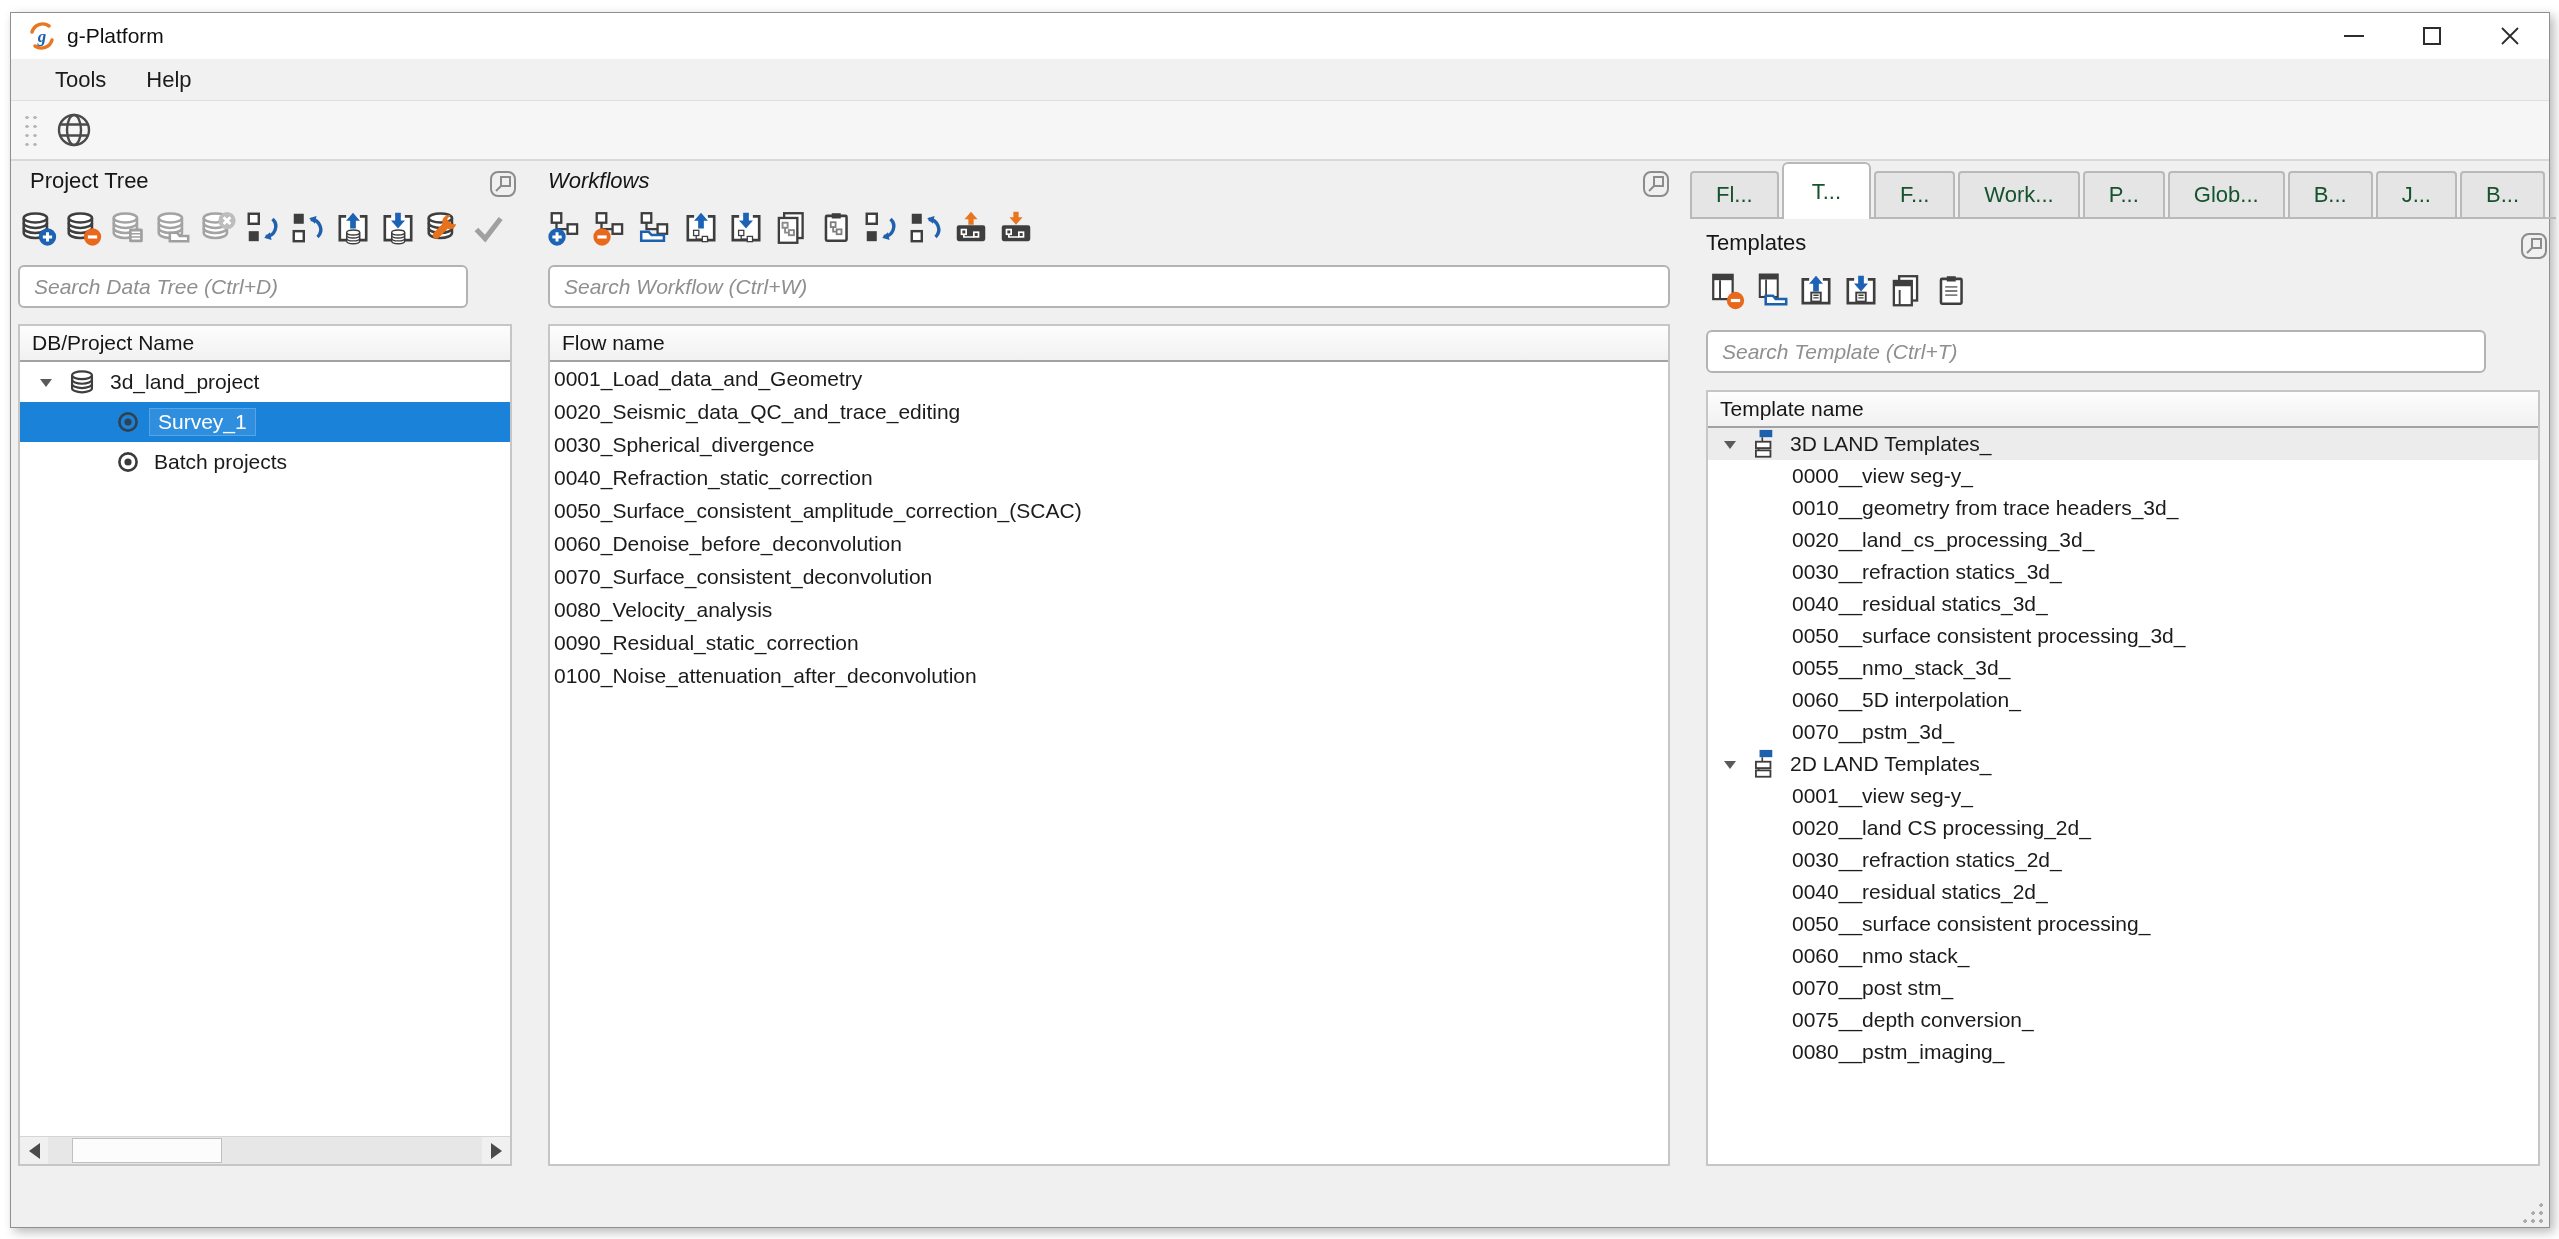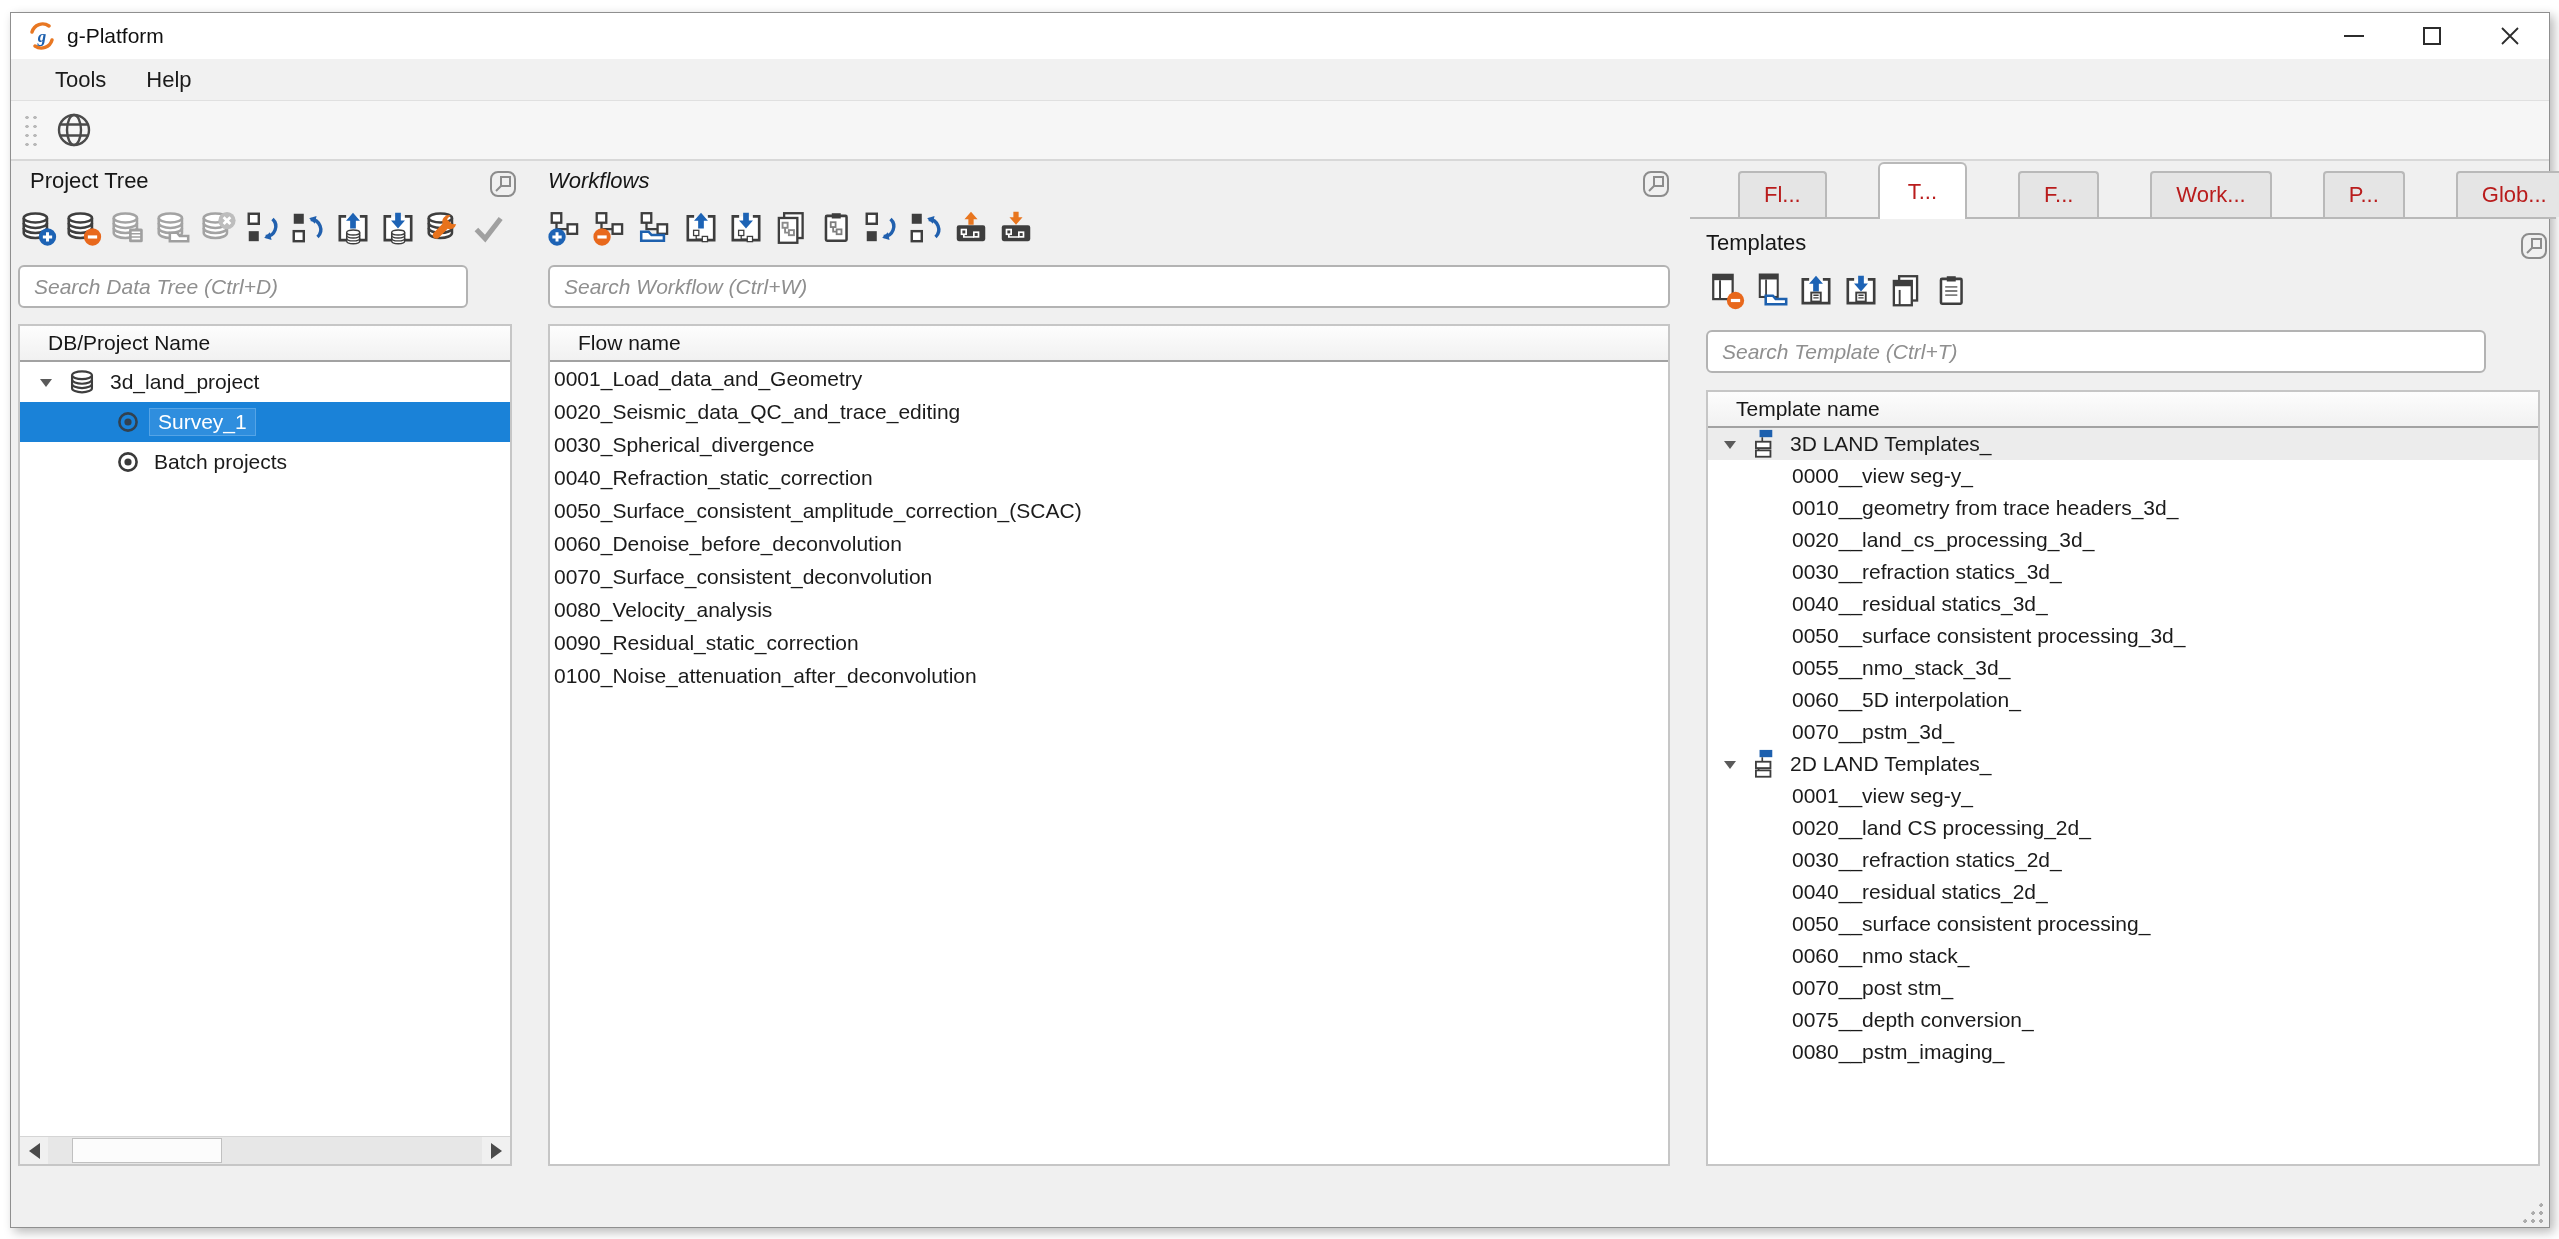--- a/index.html
+++ b/index.html
@@ -35,40 +35,40 @@
 
   .tool-row { position:absolute; display:flex; gap:5px; }
   .icon-btn { width:40px; height:40px; display:flex; align-items:center; justify-content:center; border-radius:4px; }
 
   .search { position:absolute; height:43px; border:2px solid #b3b3b3; border-radius:6px; background:#fff;
             font-family:"Liberation Sans",sans-serif; font-size:21px; padding:0 14px; color:#222; outline:none; }
   .search::placeholder { color:#8f8f8f; font-style:italic; }
 
   .list-box { position:absolute; background:#fff; border:2px solid #c6c6c6; overflow:hidden; }
   .list-header { height:36px; background:linear-gradient(#fdfdfd,#f1f1f1); border-bottom:2px solid #a2a2a2;
-                 font-size:21px; display:flex; align-items:center; padding-left:28px; color:#161616; }
+                 font-size:21px; display:flex; align-items:center; padding-left:12px; color:#161616; }
 
   
   .pt-title  { left:19px;  top:7px; }
   .pt-float  { left:477px; top:8px; }
   .pt-tools  { left:7px;   top:47px; }
   .pt-search { left:7px;   top:104px; width:450px; }
   .pt-box    { left:7px;   top:163px; width:494px; height:842px; }
 
   
   .wf-title  { left:537px;  top:7px;font-style:italic; }
   .wf-float  { left:1630px; top:8px; }
   .wf-tools  { left:535px;  top:47px; }
   .wf-search { left:537px;  top:104px; width:1122px; }
   .wf-box    { left:537px;  top:163px; width:1122px; height:842px; }
 
   
   .tabs   { position:absolute; left:1679px; top:0; width:866px; height:58px; display:flex; align-items:flex-end; border-bottom:2px solid #b9b9b9; }
   .tab    { height:46px; background:#e5e5e5; border:2px solid #b9b9b9; border-bottom:none; border-radius:4px 4px 0 0;
-            margin-right:3px; padding:0 24px; display:flex; align-items:center; justify-content:center; font-size:22px; color:#b91c1c;margin-left:48px; }
+            margin-right:3px; padding:0 24px; display:flex; align-items:center; justify-content:center; font-size:22px; color:#14532d; }
   .tab.active { height:57px; background:#fff; border-radius:6px 6px 0 0; margin-bottom:-2px; z-index:2; padding:0 28px; }
 
   .tp-title  { left:1695px; top:69px; }
   .tp-float  { left:2508px; top:70px; }
   .tp-tools  { left:1695px; top:110px; }
   .tp-search { left:1695px; top:169px; width:780px; }
   .tp-box    { left:1695px; top:229px; width:834px; height:776px; }
 
   
   .ptree-rows { position:relative; }

